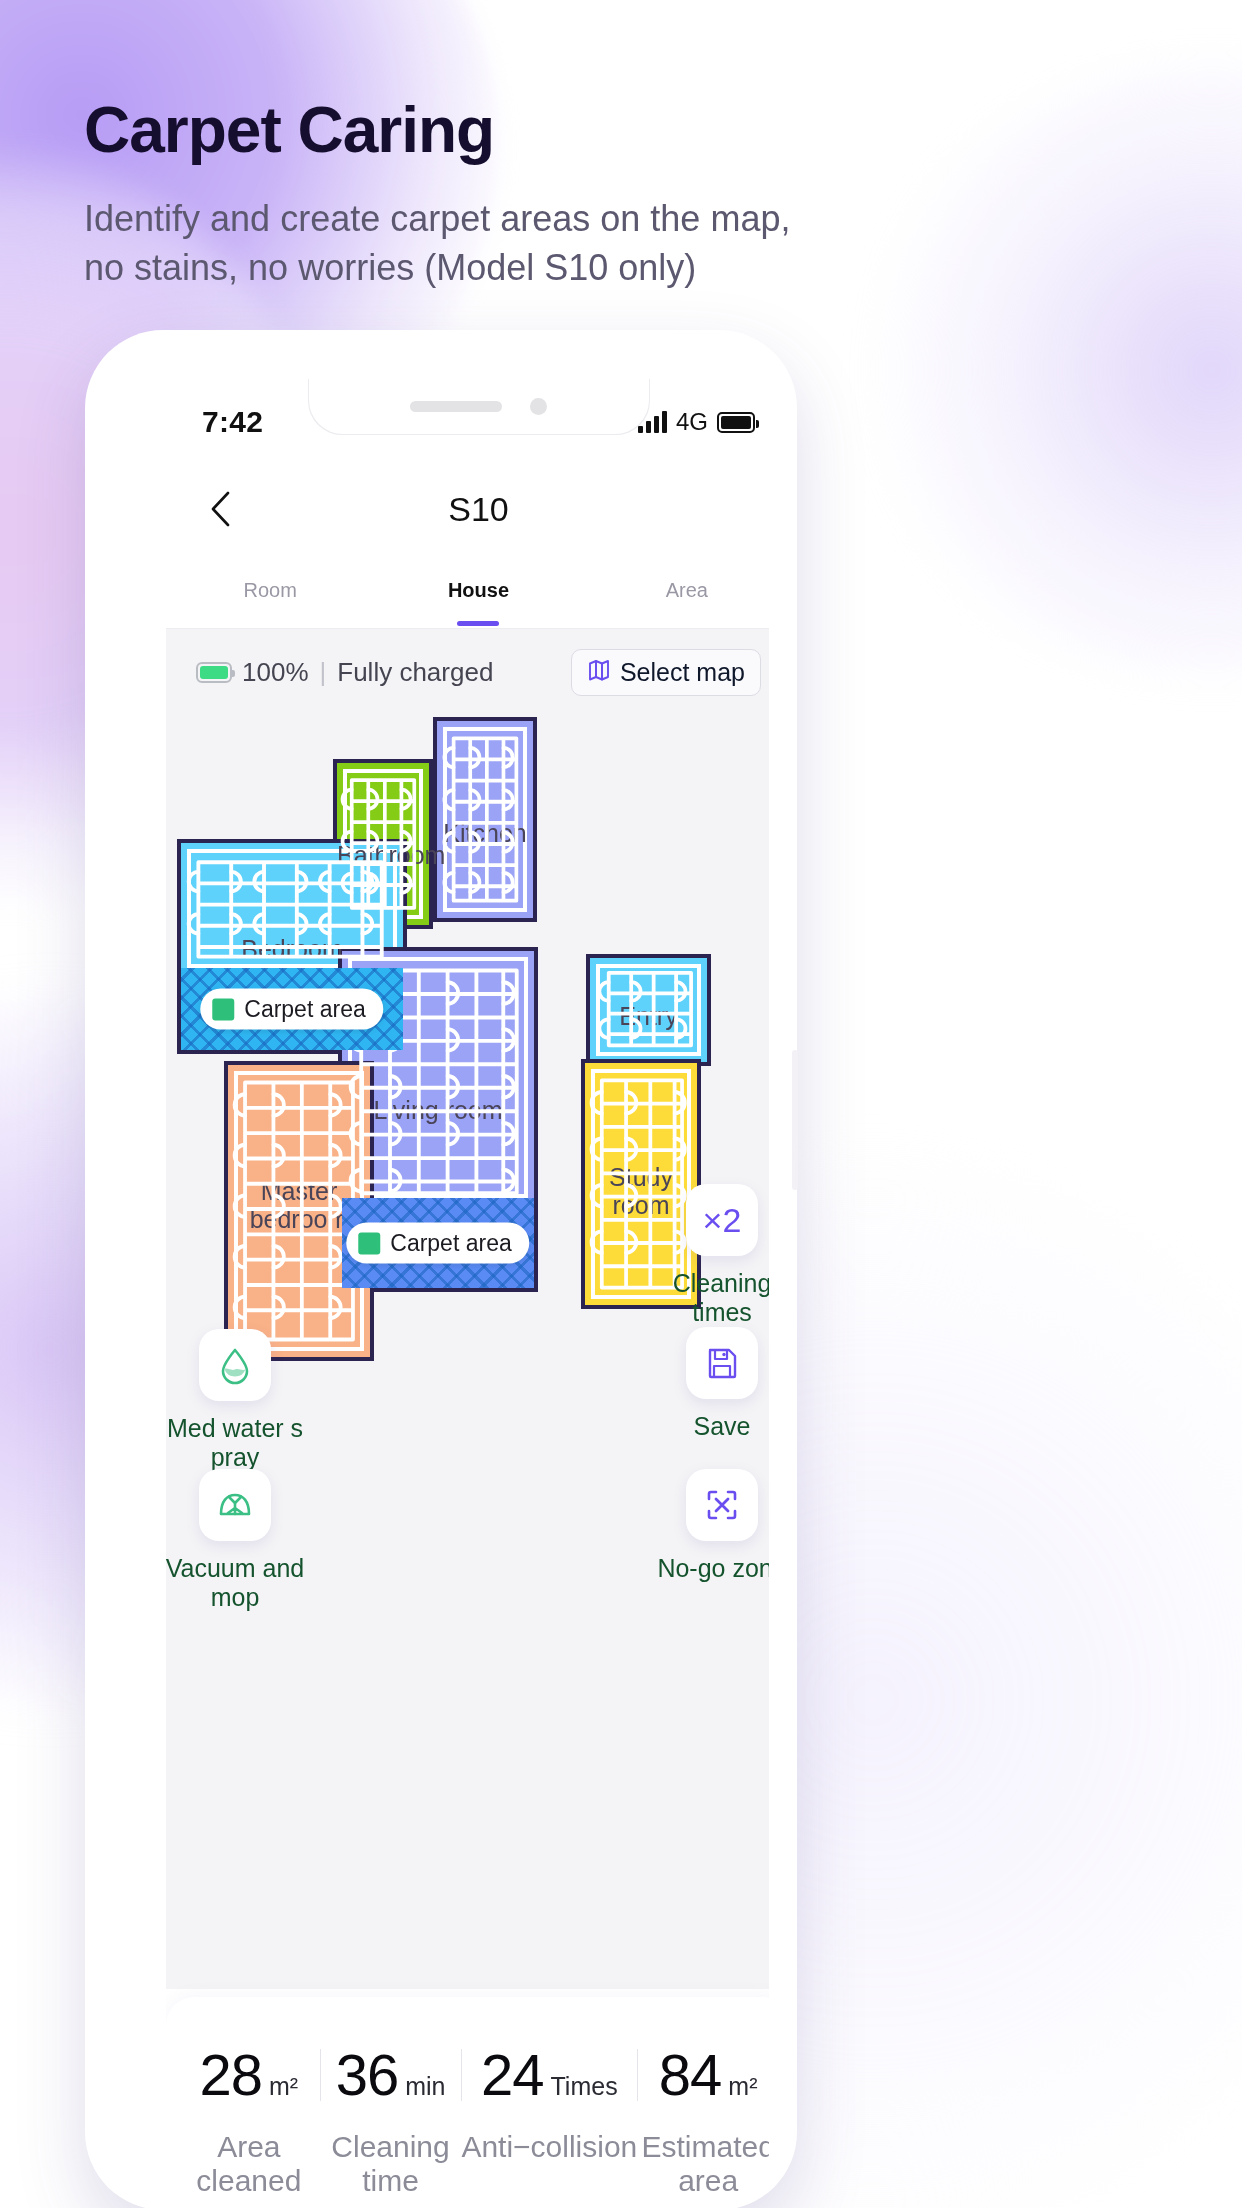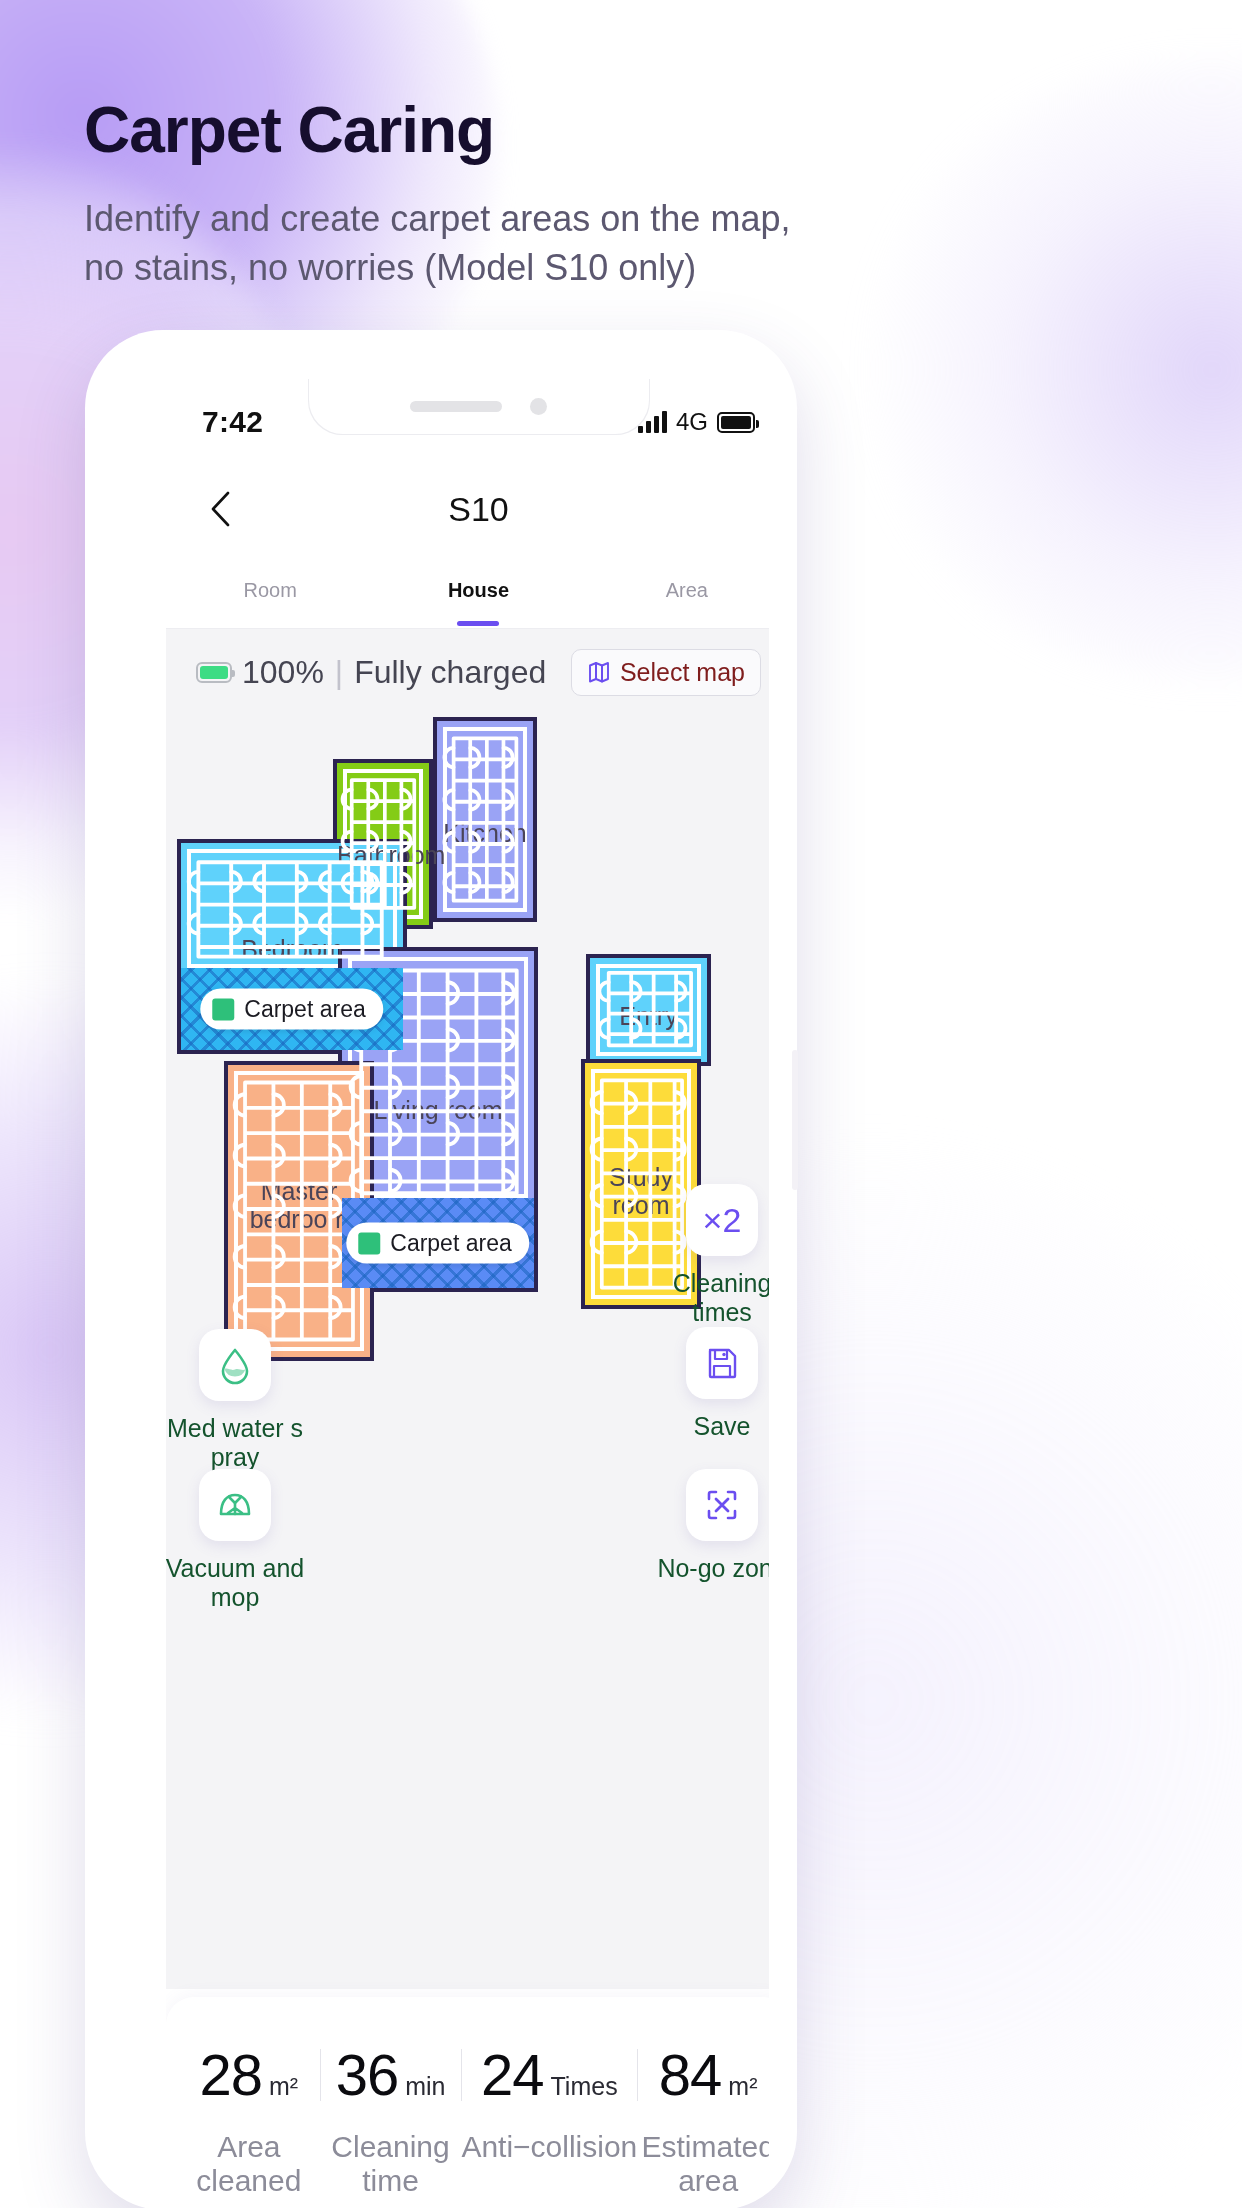--- a/index.html
+++ b/index.html
@@ -168,28 +168,28 @@
   .batt-small {
     display: inline-flex; align-items: center;
     width: 36px; height: 21px; border: 2px solid #b9bcc2; border-radius: 6px;
     padding: 2px; position: relative; margin-right: 10px;
   }
   .batt-small::after {
     content: ""; position: absolute; right: -5px; top: 6px;
     width: 3px; height: 7px; background: #b9bcc2; border-radius: 0 2px 2px 0;
   }
   .batt-small span { display: block; width: 100%; height: 100%; background: #3ddc84; border-radius: 3px; }
-  .charge-text { font-size: 32px; color: #454552; display: flex; align-items: center; }
+  .charge-text { font-size: 26px; color: #454552; display: flex; align-items: center; }
   .charge-left { display: flex; align-items: center; }
   .sep-bar { color: #c2c2cc; margin: 0 11px; }
   .selectmap {
-    display: inline-flex; align-items: center; gap: 9px;
+    display: inline-flex; gap: 9px;
     border: 1.5px solid #dcdce4; background: #fafafc;
     border-radius: 10px; padding: 8px 15px;
-    color: #7f1d1d; font-size: 25px; font-weight: 500;
+    color: #0f172a; font-size: 25px; font-weight: 500;
   }
 
   
   .floorplan { position: absolute; left: 0; top: 70px; width: 625px; height: 1000px; }
   .room {
     position: absolute;
     border: 4px solid #2b2350;
     box-sizing: border-box;
   }
   .room-inner {

